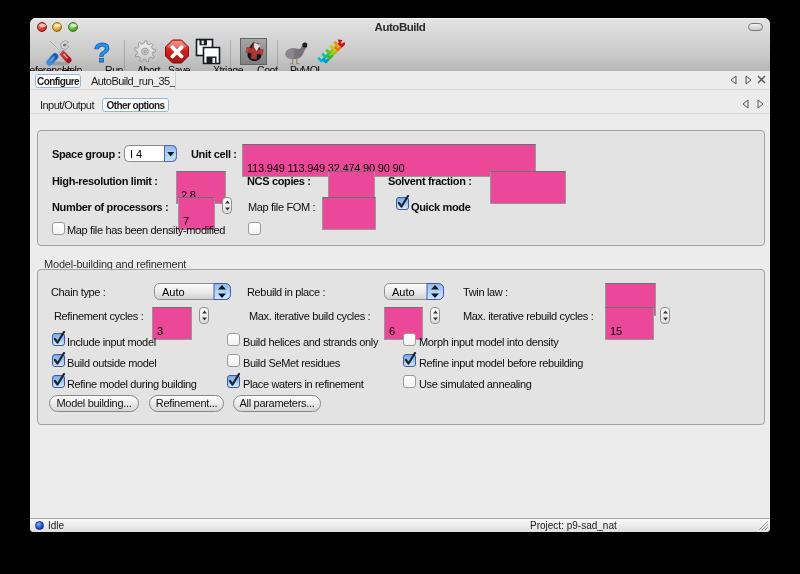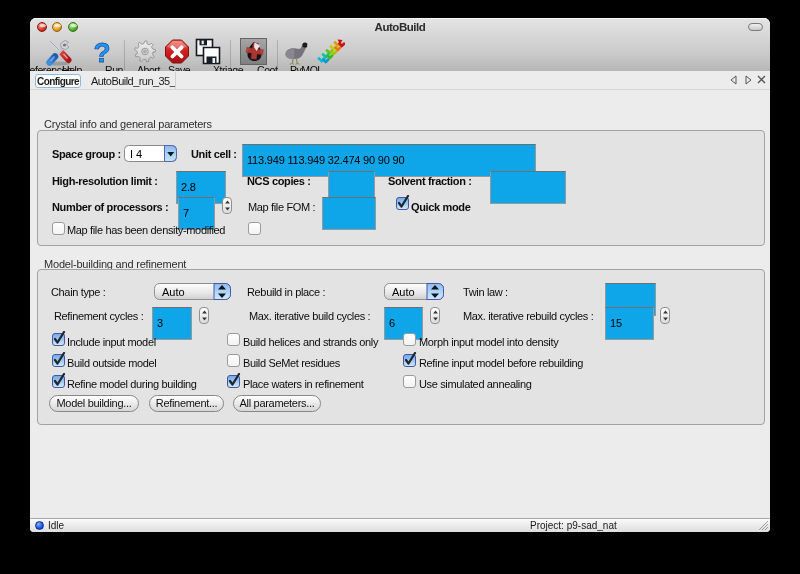--- a/index.html
+++ b/index.html
@@ -22,21 +22,21 @@
 
 #trow1{position:absolute;left:0;top:53px;width:740px;height:19px;background:#ececec;border-bottom:1px solid #d6d6d6}
 #trow2{position:absolute;left:0;top:79px;width:740px;height:17px;background:#ececec;border-bottom:1px solid #d6d6d6}
 .tabsel{position:absolute;background:#fff;border:1px solid #93b9da;border-radius:3px;font-size:10px;font-weight:bold;color:#1c1c1c;text-align:center;white-space:nowrap;letter-spacing:-0.6px}
 .tabtxt{position:absolute;font-size:11px;color:#1c1c1c;white-space:nowrap;letter-spacing:-0.55px}
 
 .gbox{position:absolute;left:7px;width:728px;background:#e3e3e3;border:1px solid #a2a2a2;border-radius:4px}
 .glab{position:absolute;font-size:11px;color:#2e2e2e;white-space:nowrap;letter-spacing:-0.2px}
 .lab{position:absolute;font-size:11px;color:#0c0c0c;white-space:nowrap;letter-spacing:-0.35px}
 .lb{font-weight:bold}
-.fld{position:absolute;height:33px;background:#0ea5e9;border:1px solid #989898;border-top-color:#6f6f6f;font-size:11px;color:#000;padding:9px 0 0 4px;letter-spacing:-0.2px}
+.fld{position:absolute;height:33px;background:#ec4899;border:1px solid #989898;border-top-color:#6f6f6f;font-size:11px;color:#000;padding:17px 0 0 4px;letter-spacing:-0.2px}
 .spin{position:absolute;width:10px;height:17px;background:linear-gradient(#fff,#dcdcdc);border:1px solid #8f8f8f;border-radius:4px}
 .spin svg{display:block}
 .btn{position:absolute;height:17px;border:1px solid #878787;border-radius:9px;background:linear-gradient(#fff,#d6d6d6);font-size:11px;color:#111;text-align:center;line-height:15px;letter-spacing:-0.3px}
 .cb{position:absolute}
 
 #status{position:absolute;left:0;top:500px;width:740px;height:14px;background:linear-gradient(#fafafa,#dedede);border-top:1px solid #a8a8a8;font-size:10px;color:#1a1a1a}
 </style>
 </head>
 <body>
 <div id="win">
@@ -172,22 +172,29 @@
   <div id="trow1">
     <div class="tabsel" style="left:5px;top:3px;width:46px;height:14px;line-height:13px">Configure</div>
     <div class="tabtxt" style="left:61px;top:4px">AutoBuild_run_35_</div>
     <div style="position:absolute;left:145px;top:1px;width:1px;height:17px;background:#d0d0d0"></div>
     <div class="tabtxt" style="left:700px;top:4px" id="arr1"><svg width="36" height="10">
           <path d="M6,1 L6,9 L1,5 z" fill="none" stroke="#555" stroke-width="1"></path>
           <path d="M16,1 L16,9 L21,5 z" fill="none" stroke="#555" stroke-width="1"></path>
           <path d="M28,1 L35,8 M35,1 L28,8" stroke="#555" stroke-width="1.4"></path>
         </svg></div>
   </div>
-
-  <div class="glab" style="left:14px;top:100px">Crystal info and general parameters</div>
+  <div id="trow2">
+    <div class="tabtxt" style="left:10px;top:2px">Input/Output</div>
+    <div class="tabsel" style="left:72px;top:1px;width:67px;height:14px;line-height:13px">Other options</div>
+    <div class="tabtxt" style="left:712px;top:2px" id="arr2"><svg width="22" height="10">
+          <path d="M6,1 L6,9 L1,5 z" fill="none" stroke="#555" stroke-width="1"></path>
+          <path d="M16,1 L16,9 L21,5 z" fill="none" stroke="#555" stroke-width="1"></path>
+        </svg></div>
+  </div>
+
   <div class="gbox" style="top:112px;height:116px"></div>
   <div class="lab lb" style="left:22px;top:130px">Space group :</div>
   <div id="combo-sg" style="position:absolute;left:94px;top:127px"><svg width="53" height="17">
         <defs>
           <linearGradient id="bc" x1="0" y1="0" x2="0" y2="1">
             <stop offset="0" stop-color="#86b9ee"></stop>
             <stop offset="0.5" stop-color="#a8d2f6"></stop>
             <stop offset="1" stop-color="#c4e6fb"></stop>
           </linearGradient>
         </defs>

